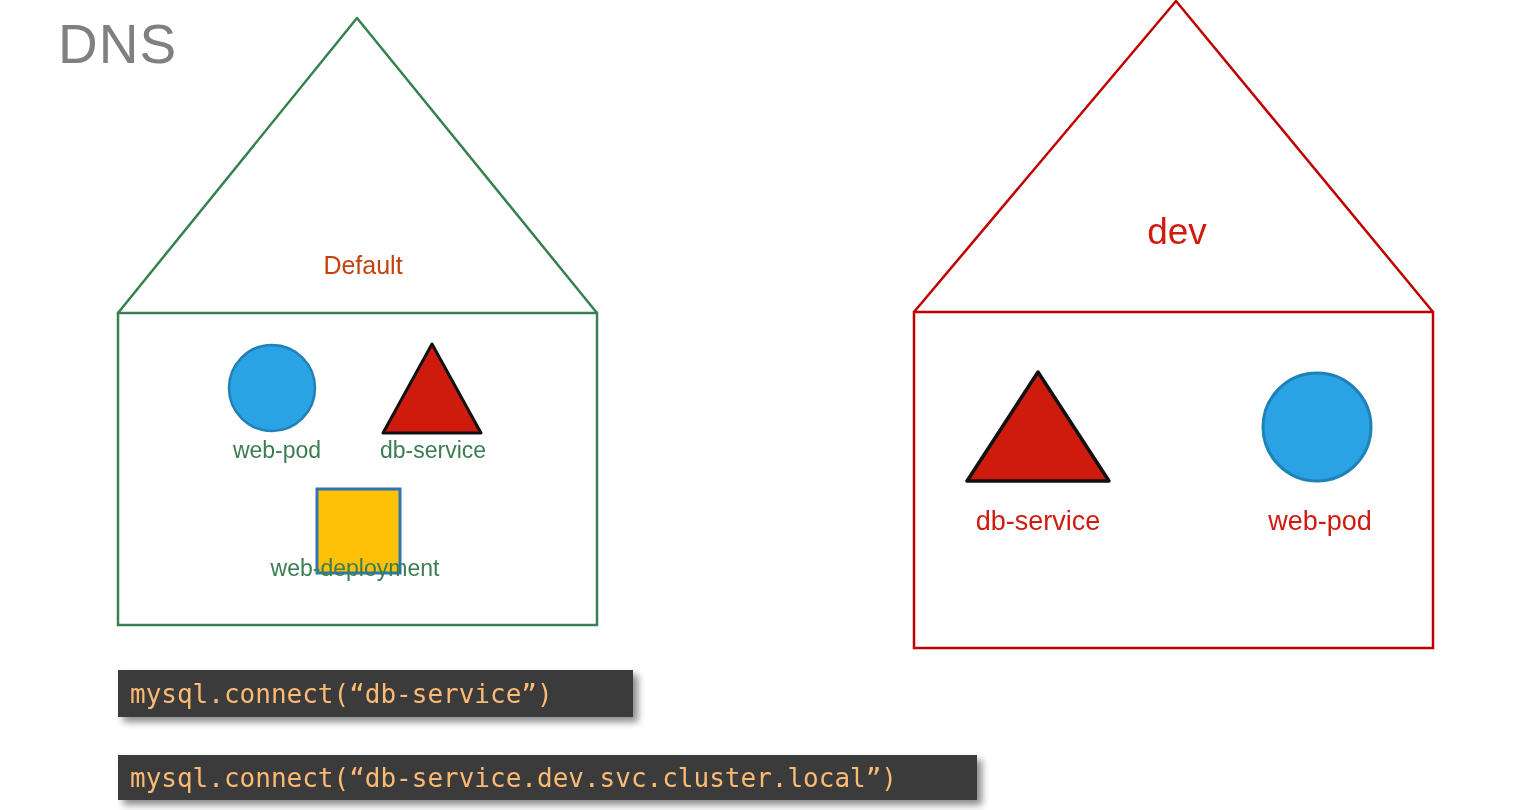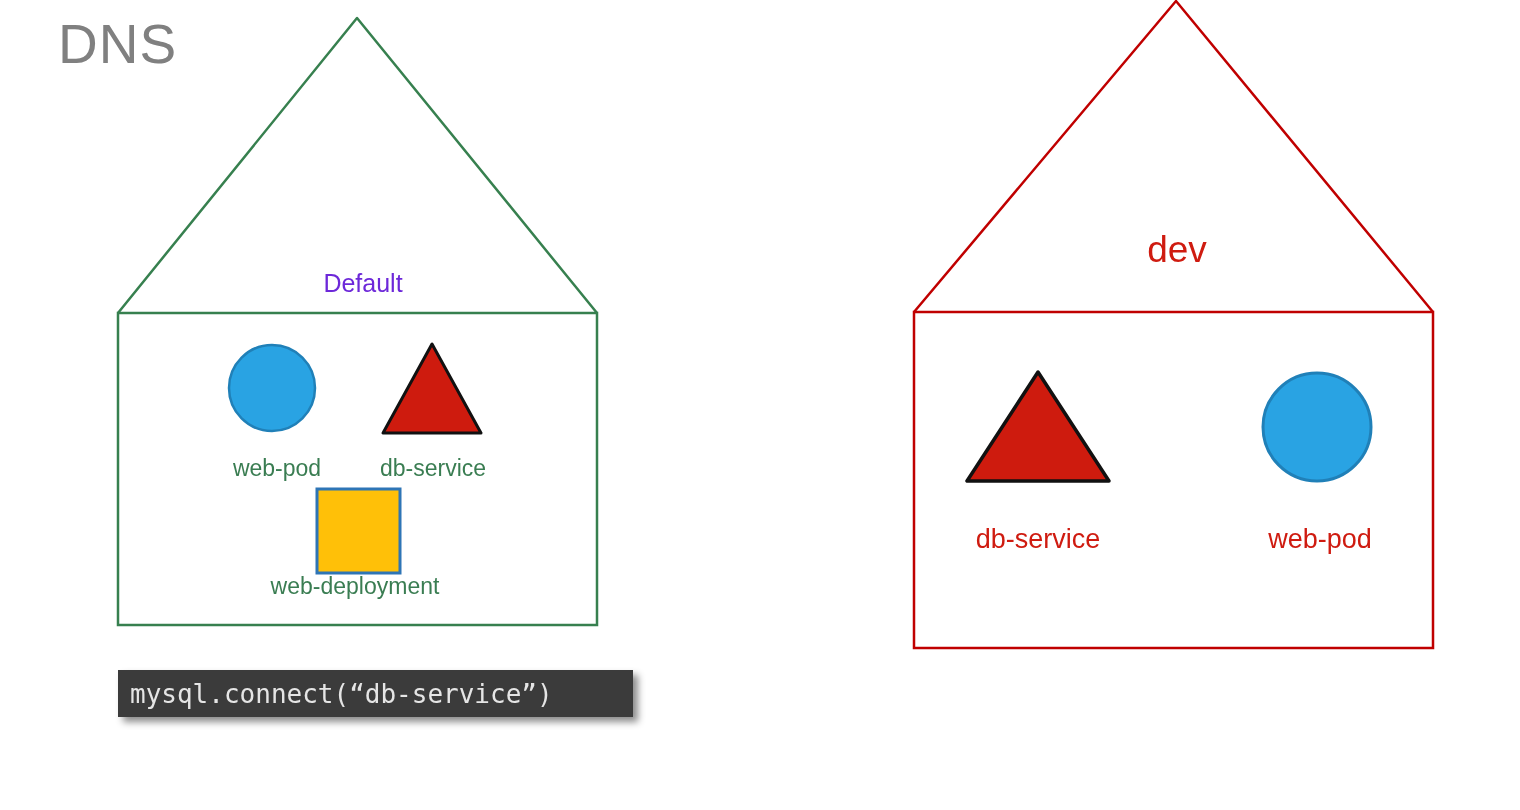--- a/index.html
+++ b/index.html
@@ -19,45 +19,44 @@
     position: absolute;
     left: 0; top: 0;
     width: 1520px;
     height: 810px;
   }
   .lbl {
     position: absolute;
     transform: translateX(-50%);
     white-space: nowrap;
     line-height: 1.1;
-    margin-top: 18px;
   }
   .slide-title {
     position: absolute;
     left: 22px;
     top: 12px;
     font-size: 55px;
     color: #808080;
     letter-spacing: 1px;
     margin-left: 36px;
   }
-  .ns-default-name { top: 252px; left: 363px; font-size: 25px; color: #6d28d9; }
+  .ns-default-name { top: 252px; left: 363px; font-size: 25px; color: #c2410c; }
   .ns-dev-name     { top: 212px; left: 1177px; font-size: 37px; color: #CF1B10; }
   .green-item-lbl  { font-size: 23px; color: #3A7D52; }
   .red-item-lbl    { font-size: 27px; color: #CF1B10; }
   .lbl-webpod-default    { top: 438px; left: 277px; }
   .lbl-dbservice-default { top: 438px; left: 433px; }
   .lbl-webdeployment     { top: 556px; left: 355px; }
   .lbl-dbservice-dev     { top: 507px; left: 1038px; }
   .lbl-webpod-dev        { top: 507px; left: 1320px; }
   .code-box {
     position: absolute;
     left: 118px;
     background: #3B3B3B;
-    color: #e5e5e5;
+    color: #fdba74;
     font-family: "DejaVu Sans Mono", "Liberation Mono", monospace;
     font-size: 26px;
     display: flex;
     align-items: center;
     padding-left: 12px;
     box-sizing: border-box;
     box-shadow: 5px 5px 7px rgba(0,0,0,0.45);
     white-space: nowrap;
   }
   .code-box-1 { top: 670px; width: 515px; height: 47px; }
@@ -89,14 +88,15 @@
   <div class="lbl ns-default-name">Default</div>
   <div class="lbl green-item-lbl lbl-webpod-default">web-pod</div>
   <div class="lbl green-item-lbl lbl-dbservice-default">db-service</div>
   <div class="lbl green-item-lbl lbl-webdeployment">web-deployment</div>
 
   <div class="lbl ns-dev-name">dev</div>
   <div class="lbl red-item-lbl lbl-dbservice-dev">db-service</div>
   <div class="lbl red-item-lbl lbl-webpod-dev">web-pod</div>
 
   <div class="code-box code-box-1">mysql.connect(“db-service”)</div>
+  <div class="code-box code-box-2">mysql.connect(“db-service.dev.svc.cluster.local”)</div>
 
 </div>
 
 </body></html>

